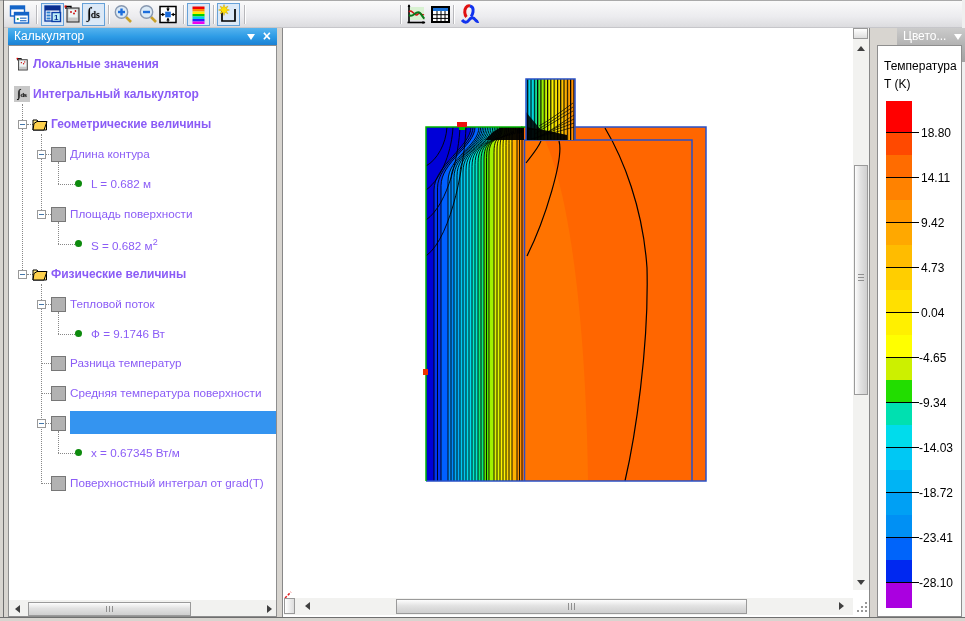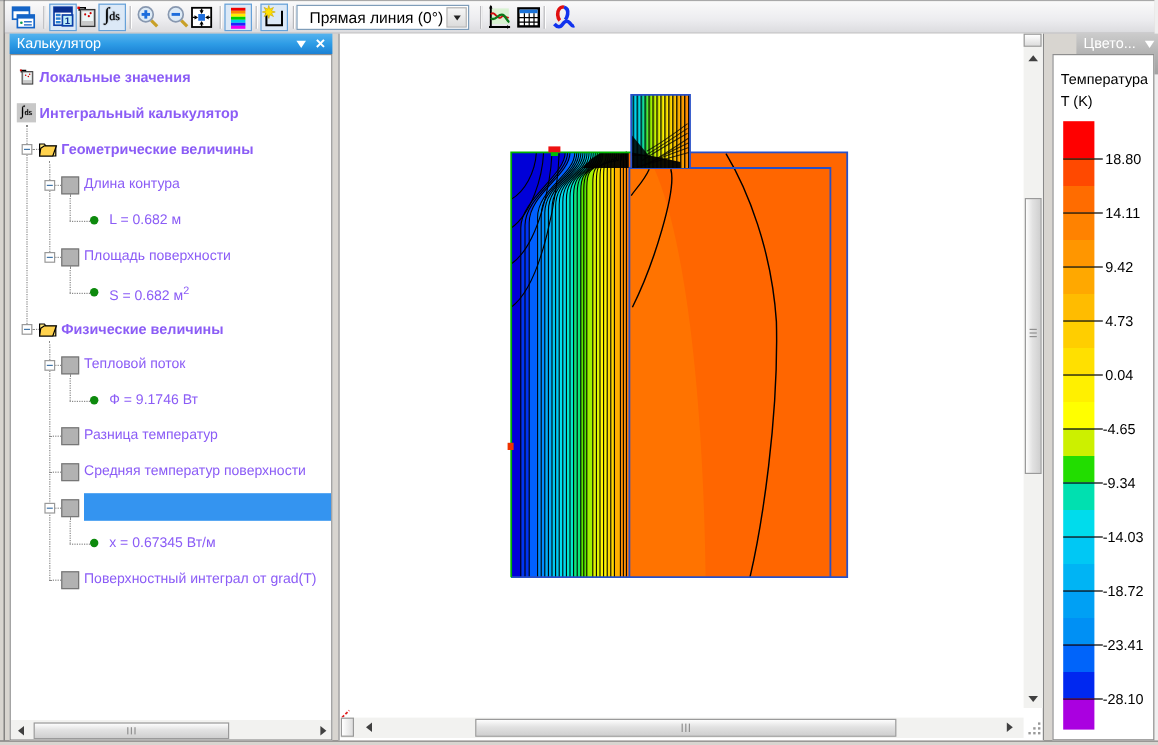--- a/index.html
+++ b/index.html
@@ -132,25 +132,20 @@
    <rect x="5.5" y="18.5" width="12" height="2.5" fill="#ee00ee"></rect>
  </svg>
  <div class="tsep" style="left:209px"></div>
 
  <div class="tbtn pressed" style="left:213px"></div>
  <svg class="tbtn" style="left:213px" width="23" height="23" viewBox="0 0 23 23">
    <path d="M5 8 L5 18 L18 18 L18 6" fill="none" stroke="#000" stroke-width="1.7"></path>
    <path d="M7 1.5 L7.9 4.6 L10.9 3.2 L9.3 6 L12.4 7 L9.3 7.9 L10.9 10.8 L7.9 9.3 L7 12.4 L6.1 9.3 L3.1 10.8 L4.7 7.9 L1.6 7 L4.7 6 L3.1 3.2 L6.1 4.6 Z" fill="#ffe000" stroke="#caa500" stroke-width="0.5"></path>
  </svg>
 
- <div class="abs" style="left:243px;top:3px;width:144px;height:21px;background:#fff;border:1px solid #7f9db9;box-sizing:border-box;font-size:13px;line-height:19px;color:#000"><span style="margin-left:10px">Прямая линия (0°)</span>
-   <div style="position:absolute;right:1px;top:1px;width:17px;height:17px;background:linear-gradient(#f6f6f6,#dcdcdc);border:1px solid #b0b0b0;box-sizing:border-box">
-        <div class="tri-d" style="margin:6px auto 0 auto;border-top-color:#222;border-left-width:3.5px;border-right-width:3.5px;border-top-width:4.5px"></div>
-      </div>
- </div>
  <div class="tsep" style="left:240px"></div>
     <div class="tsep" style="left:396px"></div>
 
  <svg class="tbtn" style="left:400px" width="23" height="23" viewBox="0 0 23 23">
    <rect x="5" y="4" width="15" height="13" fill="#d9f2d2"></rect>
    <line x1="5" y1="2" x2="5" y2="19.5" stroke="#000" stroke-width="1.6"></line>
    <path d="M5 1 L3.6 4 L6.4 4 Z" fill="#000"></path>
    <line x1="3.5" y1="19.5" x2="21" y2="19.5" stroke="#000" stroke-width="1.6"></line>
    <path d="M21.5 19.5 L18.5 18.1 L18.5 20.9 Z" fill="#000"></path>
    <path d="M5 9 C8 5 11 15 14 11 C16 8.5 18 13 20 11.5" fill="none" stroke="#d01010" stroke-width="1.5"></path>
@@ -250,21 +245,21 @@
  <div class="cb" style="left:42px;top:251px"></div>
  <div class="trow" style="left:61px;top:251px">Тепловой поток</div>
 
  <div class="bullet" style="left:66px;top:284px"></div>
  <div class="trow" style="left:82px;top:281px">Ф = 9.1746 Вт</div>
 
  <div class="cb" style="left:42px;top:310px"></div>
  <div class="trow" style="left:61px;top:310px">Разница температур</div>
 
  <div class="cb" style="left:42px;top:340px"></div>
- <div class="trow" style="left:61px;top:340px">Средняя температур поверхности</div>
+ <div class="trow" style="left:61px;top:340px">Средняя температура поверхности</div>
 
  <div class="exp" style="left:28px;top:373px"></div>
  <div class="cb" style="left:42px;top:370px"></div>
  <div class="abs" style="left:61px;top:365px;width:206px;height:23px;background:#3494f0"></div>
 
  <div class="bullet" style="left:66px;top:403px"></div>
  <div class="trow" style="left:82px;top:400px">x = 0.67345 Вт/м</div>
 
  <div class="cb" style="left:42px;top:430px"></div>
  <div class="trow" style="left:61px;top:430px">Поверхностный интеграл от grad(T)</div>

